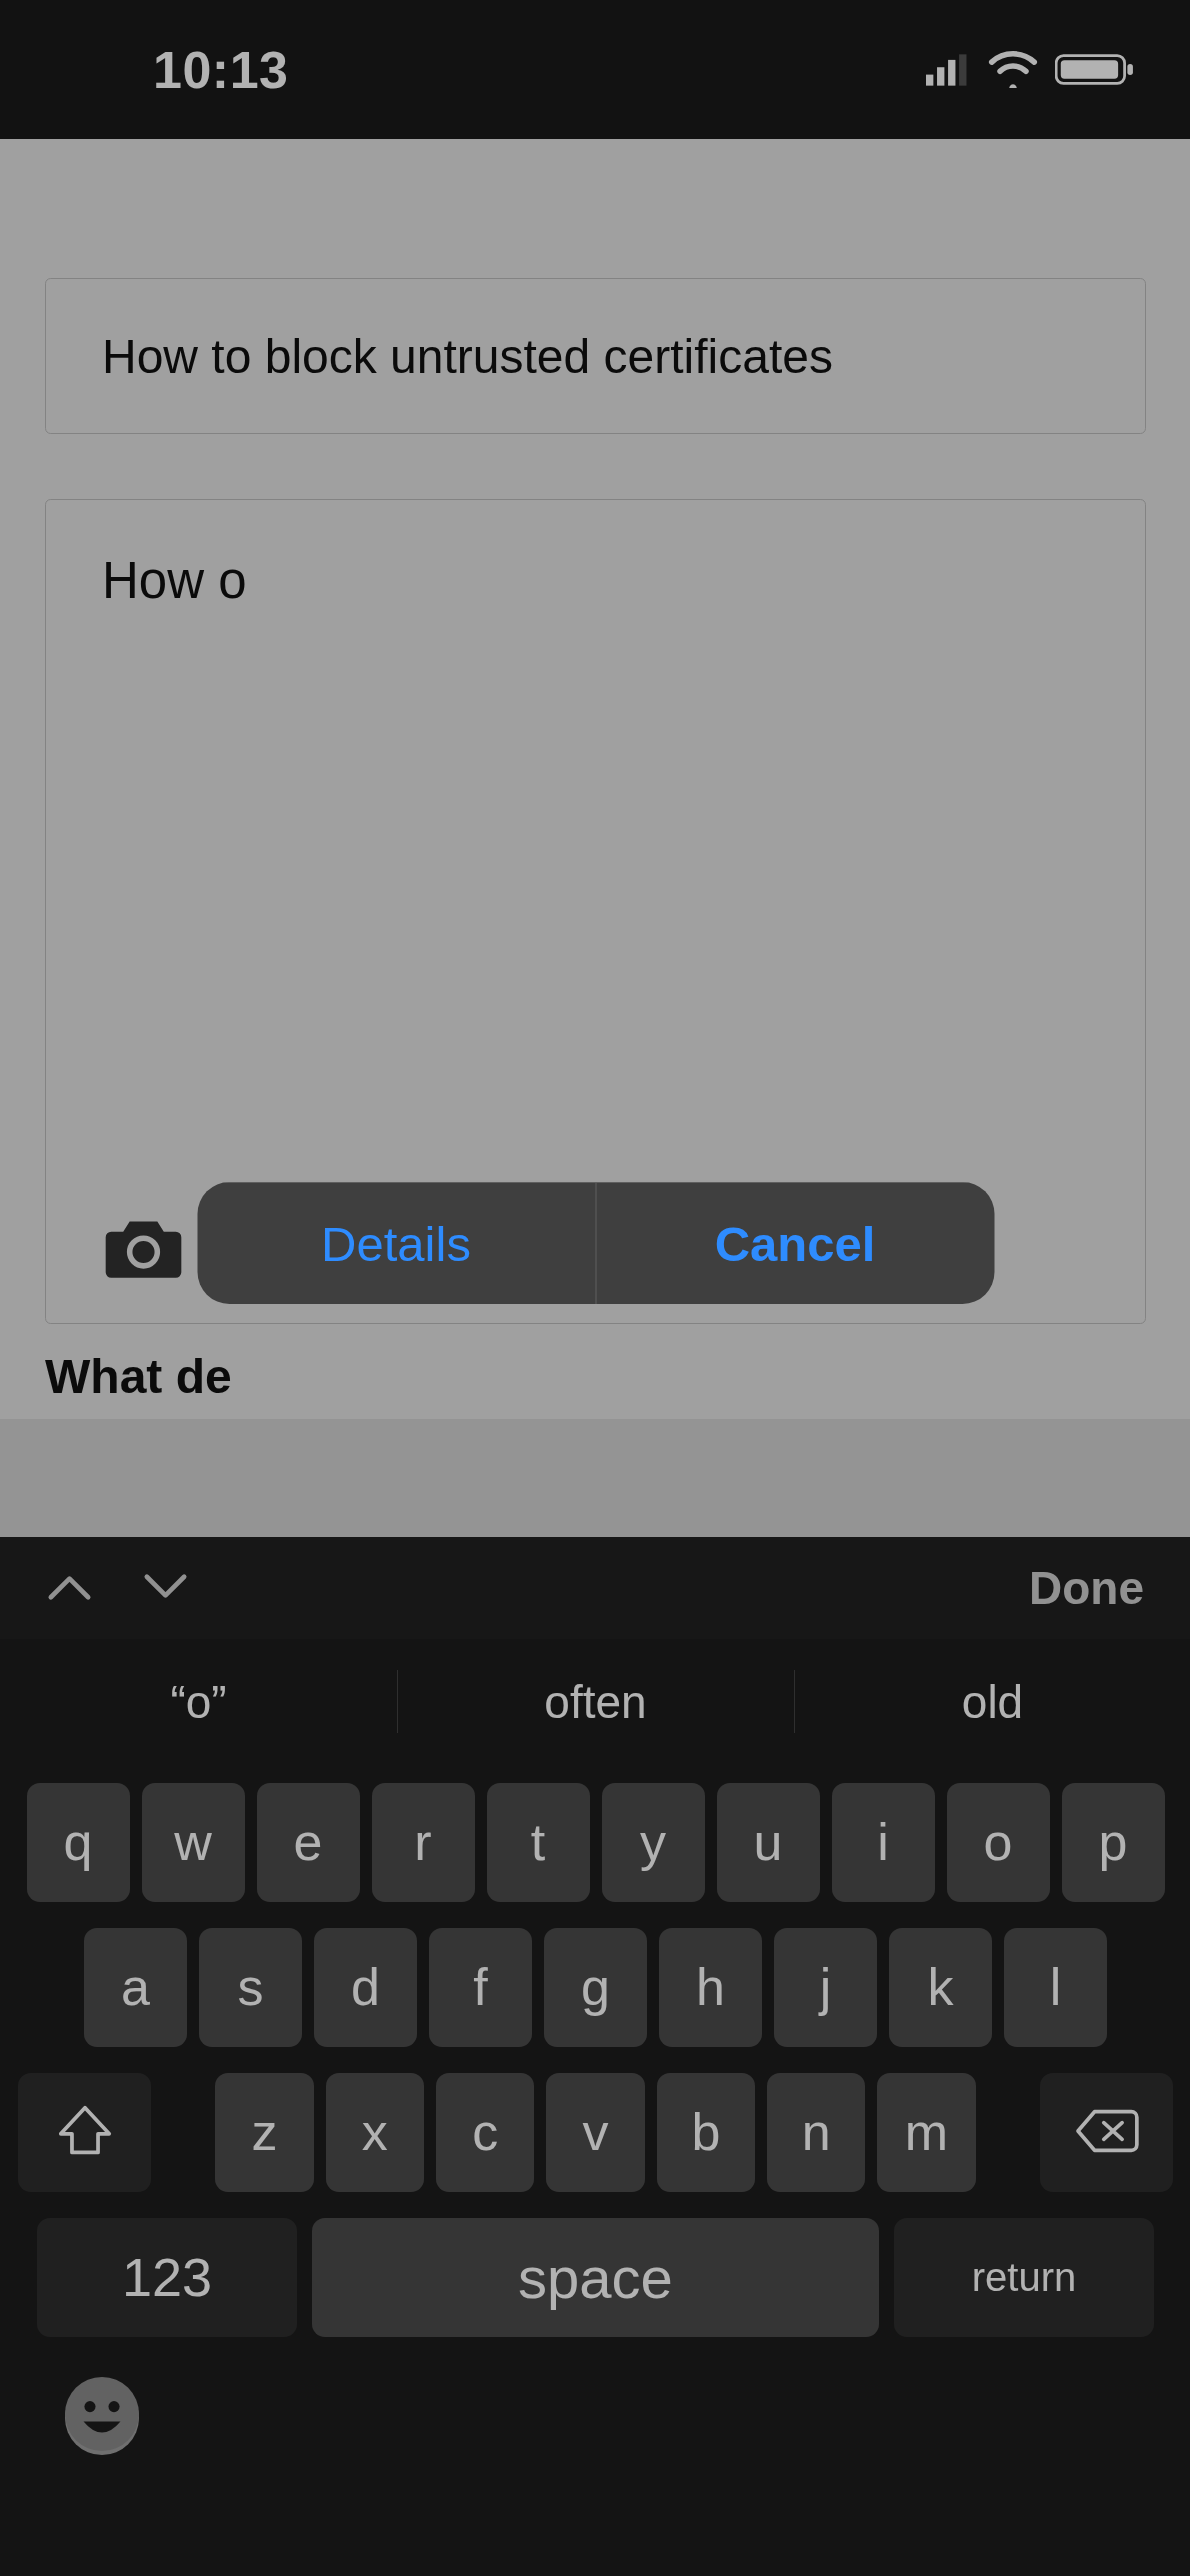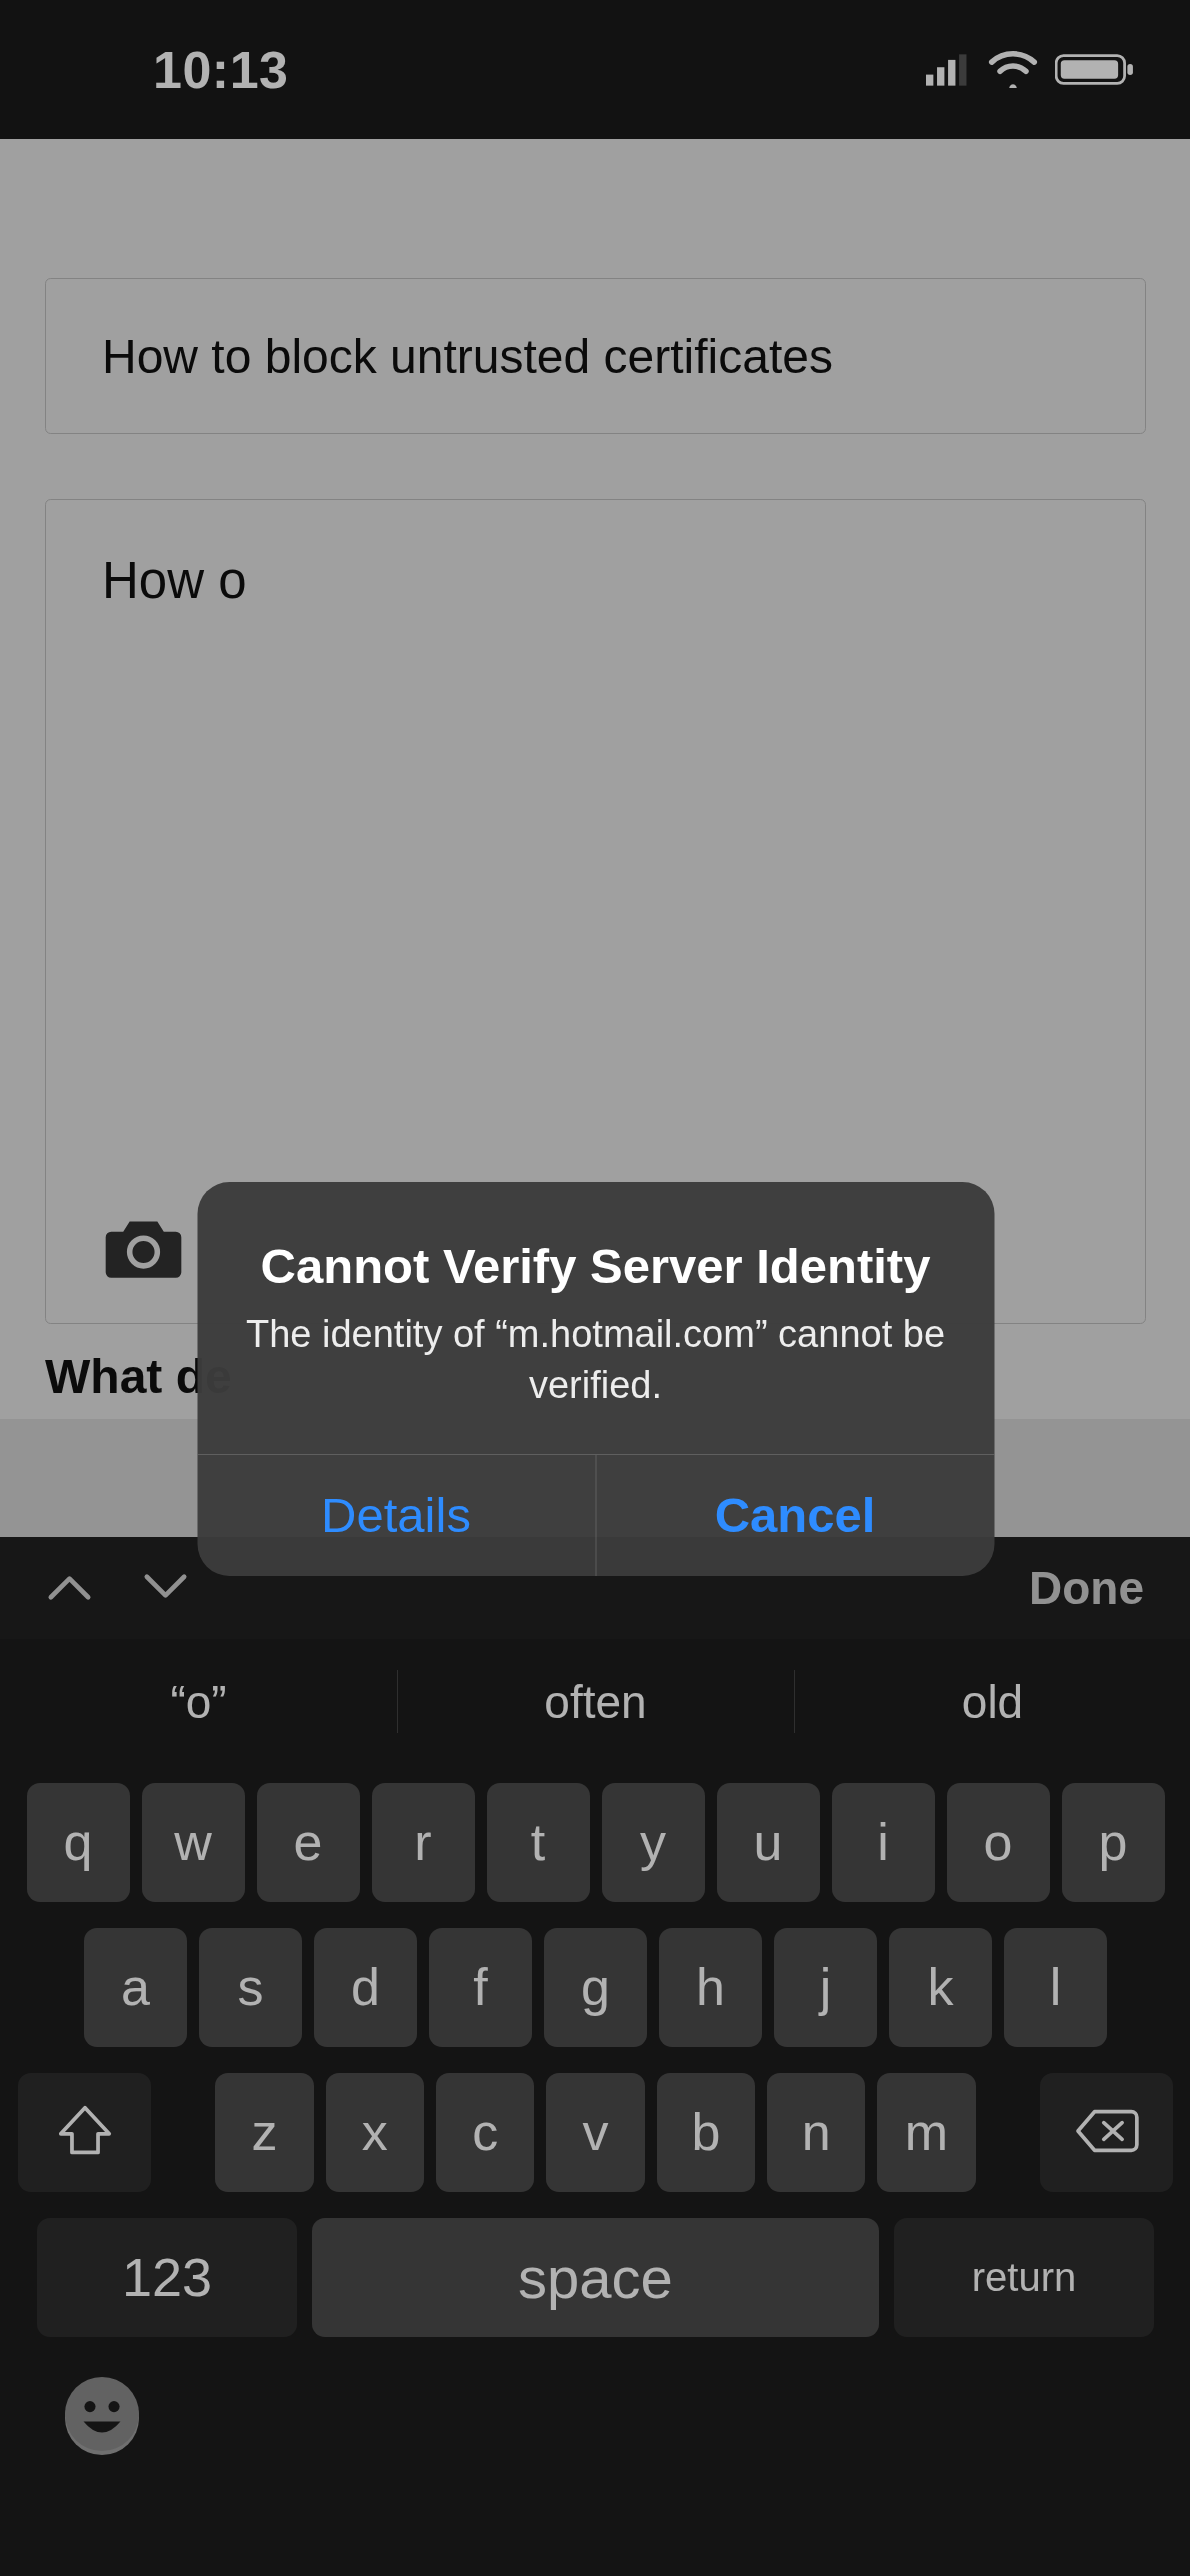--- a/index.html
+++ b/index.html
@@ -432,24 +432,20 @@
             <path d="M20 48 Q40 72 60 48" fill="#1e1e1e"></path>
           </svg>
         </span>
       </div>
     </div>
   </div>
 
   <div class="dim"></div>
 
   <div class="alert">
-    <div class="alert-body">
-      <div class="alert-title">Cannot Verify Server Identity</div>
-      <div class="alert-msg">The identity of “m.hotmail.com” cannot be verified.</div>
-    </div>
     <div class="alert-actions">
       <div class="alert-btn">Details</div>
       <div class="alert-btn bold">Cancel</div>
     </div>
   </div>
 
 </div>
 
 
 </body></html>

